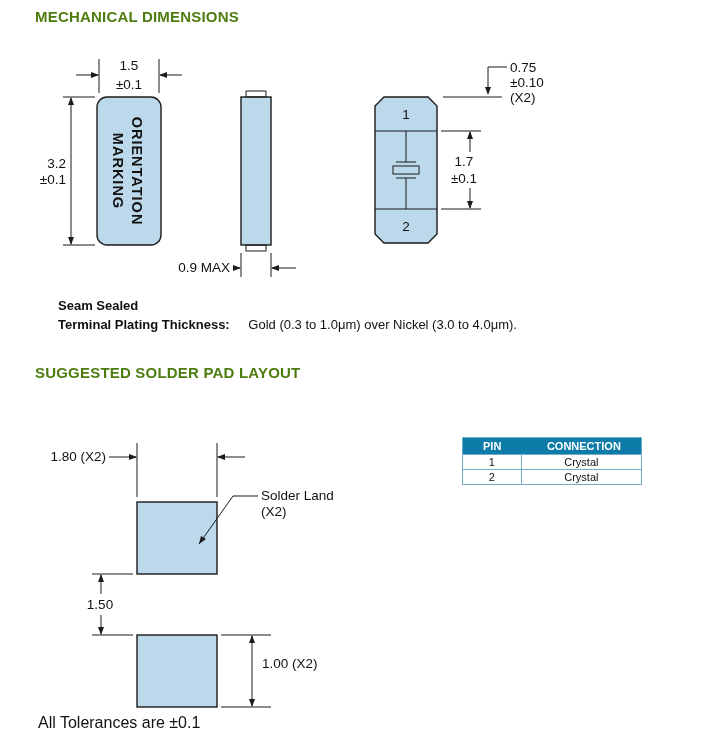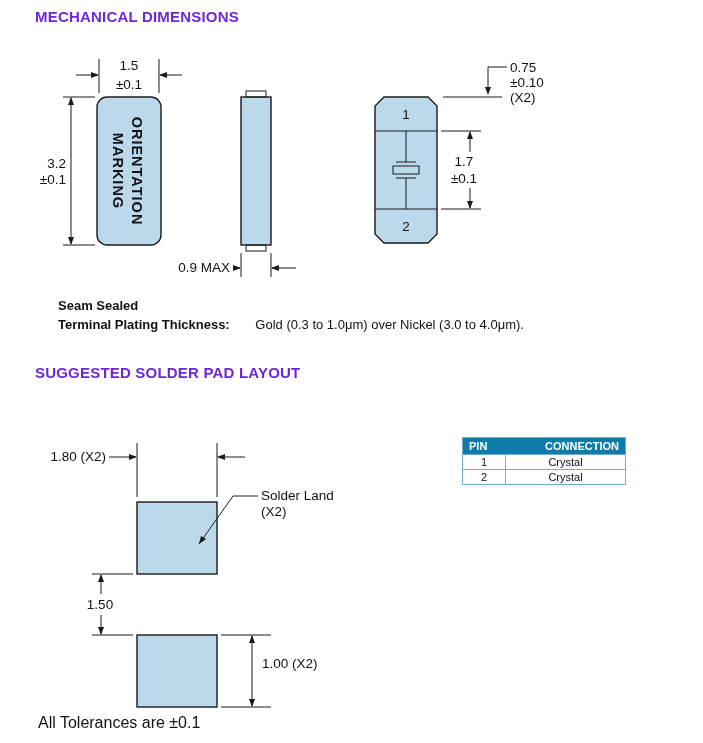--- a/index.html
+++ b/index.html
@@ -8,39 +8,39 @@
     width:703px; height:743px;
     font-family:"Liberation Sans", sans-serif;
     color:#111;
   }
   .page { position:relative; width:703px; height:743px; background:#fff; overflow:hidden; }
 
   svg.drawing { position:absolute; left:0; top:0; }
 
   h1, h2 {
     position:absolute; font-size:15px; font-weight:bold;
-    letter-spacing:.2px; color:#6d28d9; white-space:nowrap;
+    letter-spacing:.2px; color:#4d7c0f; white-space:nowrap;
   }
   #mech-heading { left:35px; top:8px; }
   #pad-heading  { left:35px; top:364px; }
 
   .notes { position:absolute; left:58px; top:297px; font-size:13px; line-height:17px; }
   .notes .seam { font-weight:bold; }
   .notes .plating { margin-top:2px; }
   .notes .plating strong { font-weight:bold; }
-  .notes .plating span { margin-left:22px; }
+  .notes .plating span { margin-left:15px; }
 
   .pin-table {
     position:absolute; left:462px; top:437px;
     border-collapse:collapse; font-size:11px; color:#111;
     border:1px solid var(--table-border,#74aecd);
   }
   .pin-table th {
     background:var(--table-header-bg,#0e7ca8); color:#fff;
-    font-weight:bold; text-align:left; padding:2px 6px; height:17px;
+    font-weight:bold; text-align:left; padding:2px 20px; height:17px;
   }
   .pin-table th.pin-h { width:43px; }
   .pin-table th.conn-h { width:120px;text-align:right; }
   .pin-table td {
     border:1px solid var(--table-border,#74aecd);
     background:#fff; padding:1px 6px; height:15px;text-align:center;
   }
   .pin-table td.pin-cell { text-align:center; }
 
   .footer-note { position:absolute; left:38px; top:714px; font-size:16px; }

